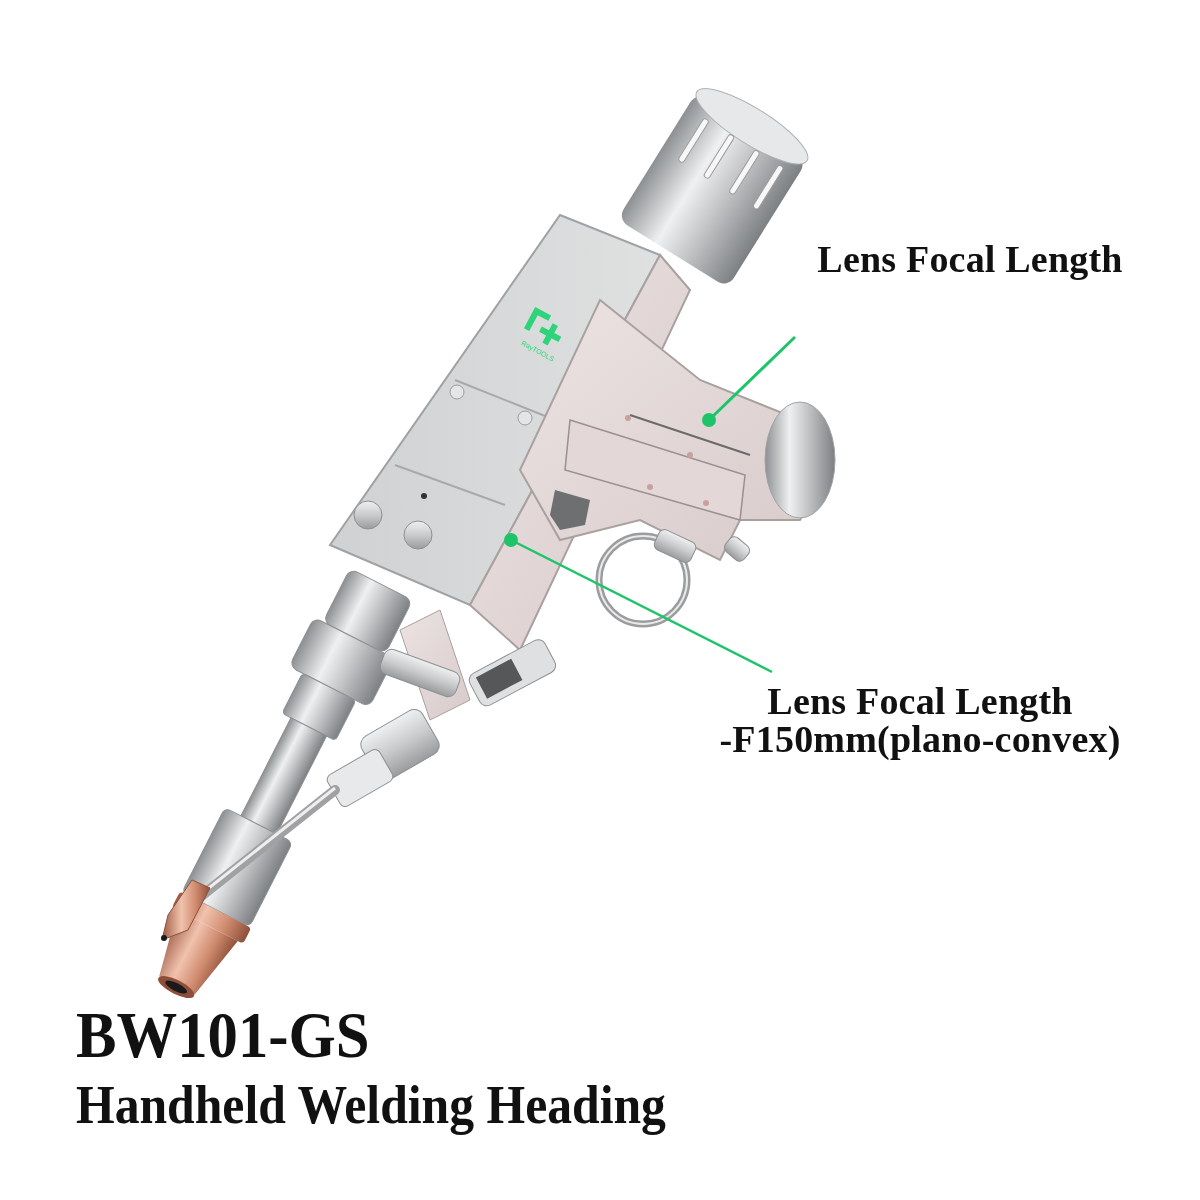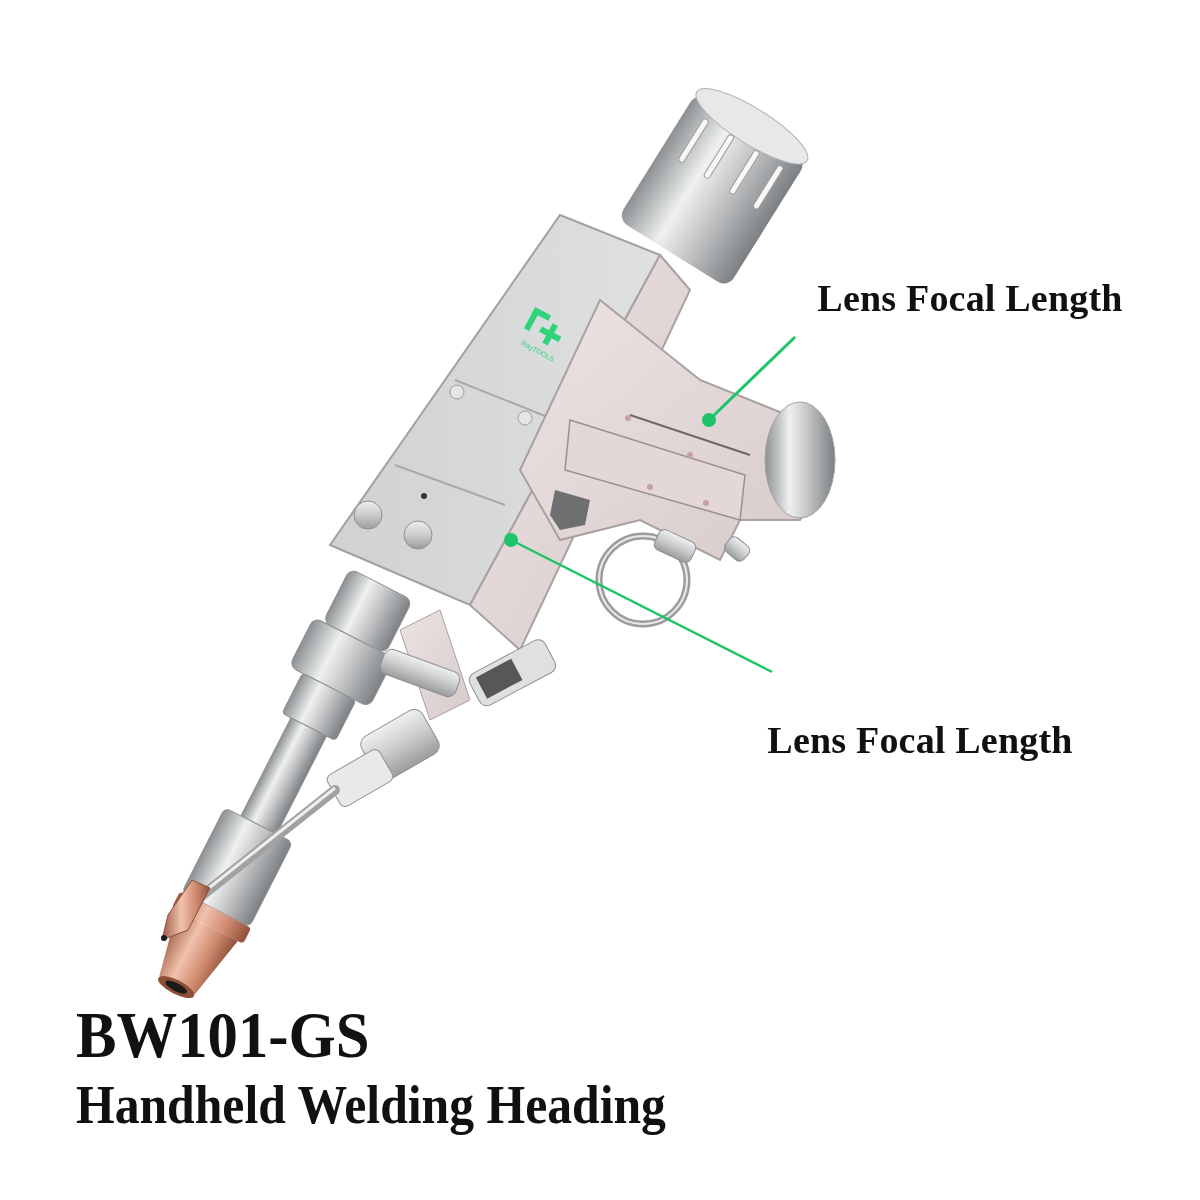--- a/index.html
+++ b/index.html
@@ -1,21 +1,21 @@
 <!DOCTYPE html>
 <html><head>
 <meta charset="utf-8">
 <style>
   html, body { margin:0; padding:0; background:#ffffff; }
   body { width:1200px; height:1200px; position:relative; overflow:hidden;
          font-family:"Liberation Serif", "DejaVu Serif", serif; }
   #stage { position:absolute; left:0; top:0; width:1200px; height:1200px; }
   .callout-label { position:absolute; font-weight:bold; color:#111111;
                    text-align:center; line-height:38px; font-size:38px;
-                   letter-spacing:0.2px; white-space:nowrap;margin-top:39px; }
+                   letter-spacing:0.2px; white-space:nowrap; }
   #callout-1 { left:780px; top:240px; width:380px; }
   #callout-2 { left:680px; top:682px; width:480px; }
   .caption-model { position:absolute; left:76px; top:1000px; font-size:66px;
                    font-weight:bold; color:#111111; line-height:70px;
                    transform:scaleX(0.92); transform-origin:left center; }
   .caption-sub { position:absolute; left:76px; top:1074px; font-size:54px;
                  font-weight:bold; color:#111111; line-height:62px;
                  transform:scaleX(0.92); transform-origin:left center; }
 </style>
 </head>
@@ -128,17 +128,18 @@
       <circle cx="511" cy="540" r="7" fill="#1ec46a"></circle>
     </g>
   </svg>
 
   <div id="callout-1" class="callout-label">
     <div>Lens Focal Length</div>
   </div>
 
   <div id="callout-2" class="callout-label">
     <div>Lens Focal Length</div>
+    <div>-F150mm(plano-convex)</div>
   </div>
 
   <div class="caption-model">BW101-GS</div>
   <div class="caption-sub">Handheld Welding Heading</div>
 </div>
 
 </body></html>

